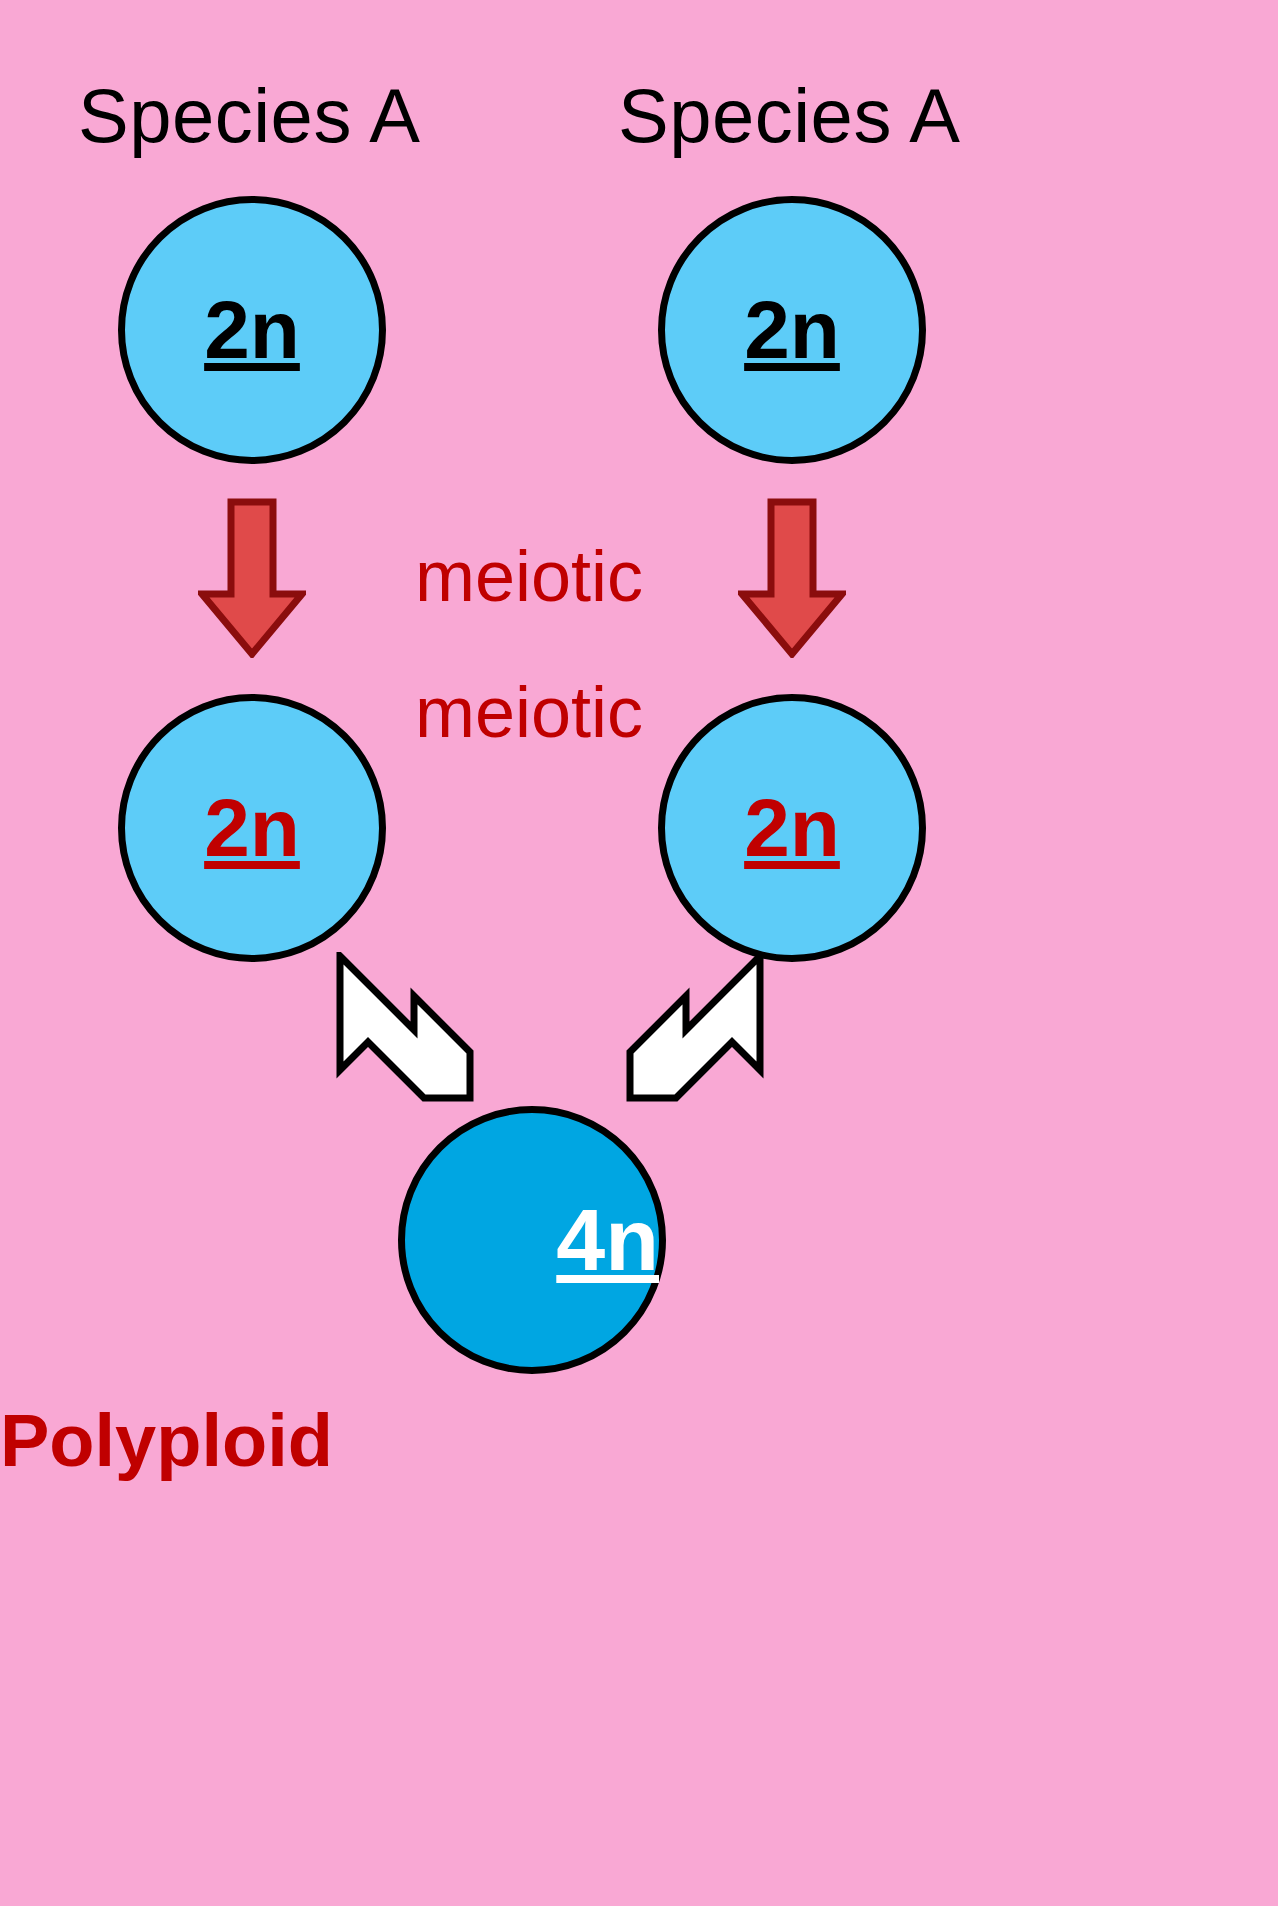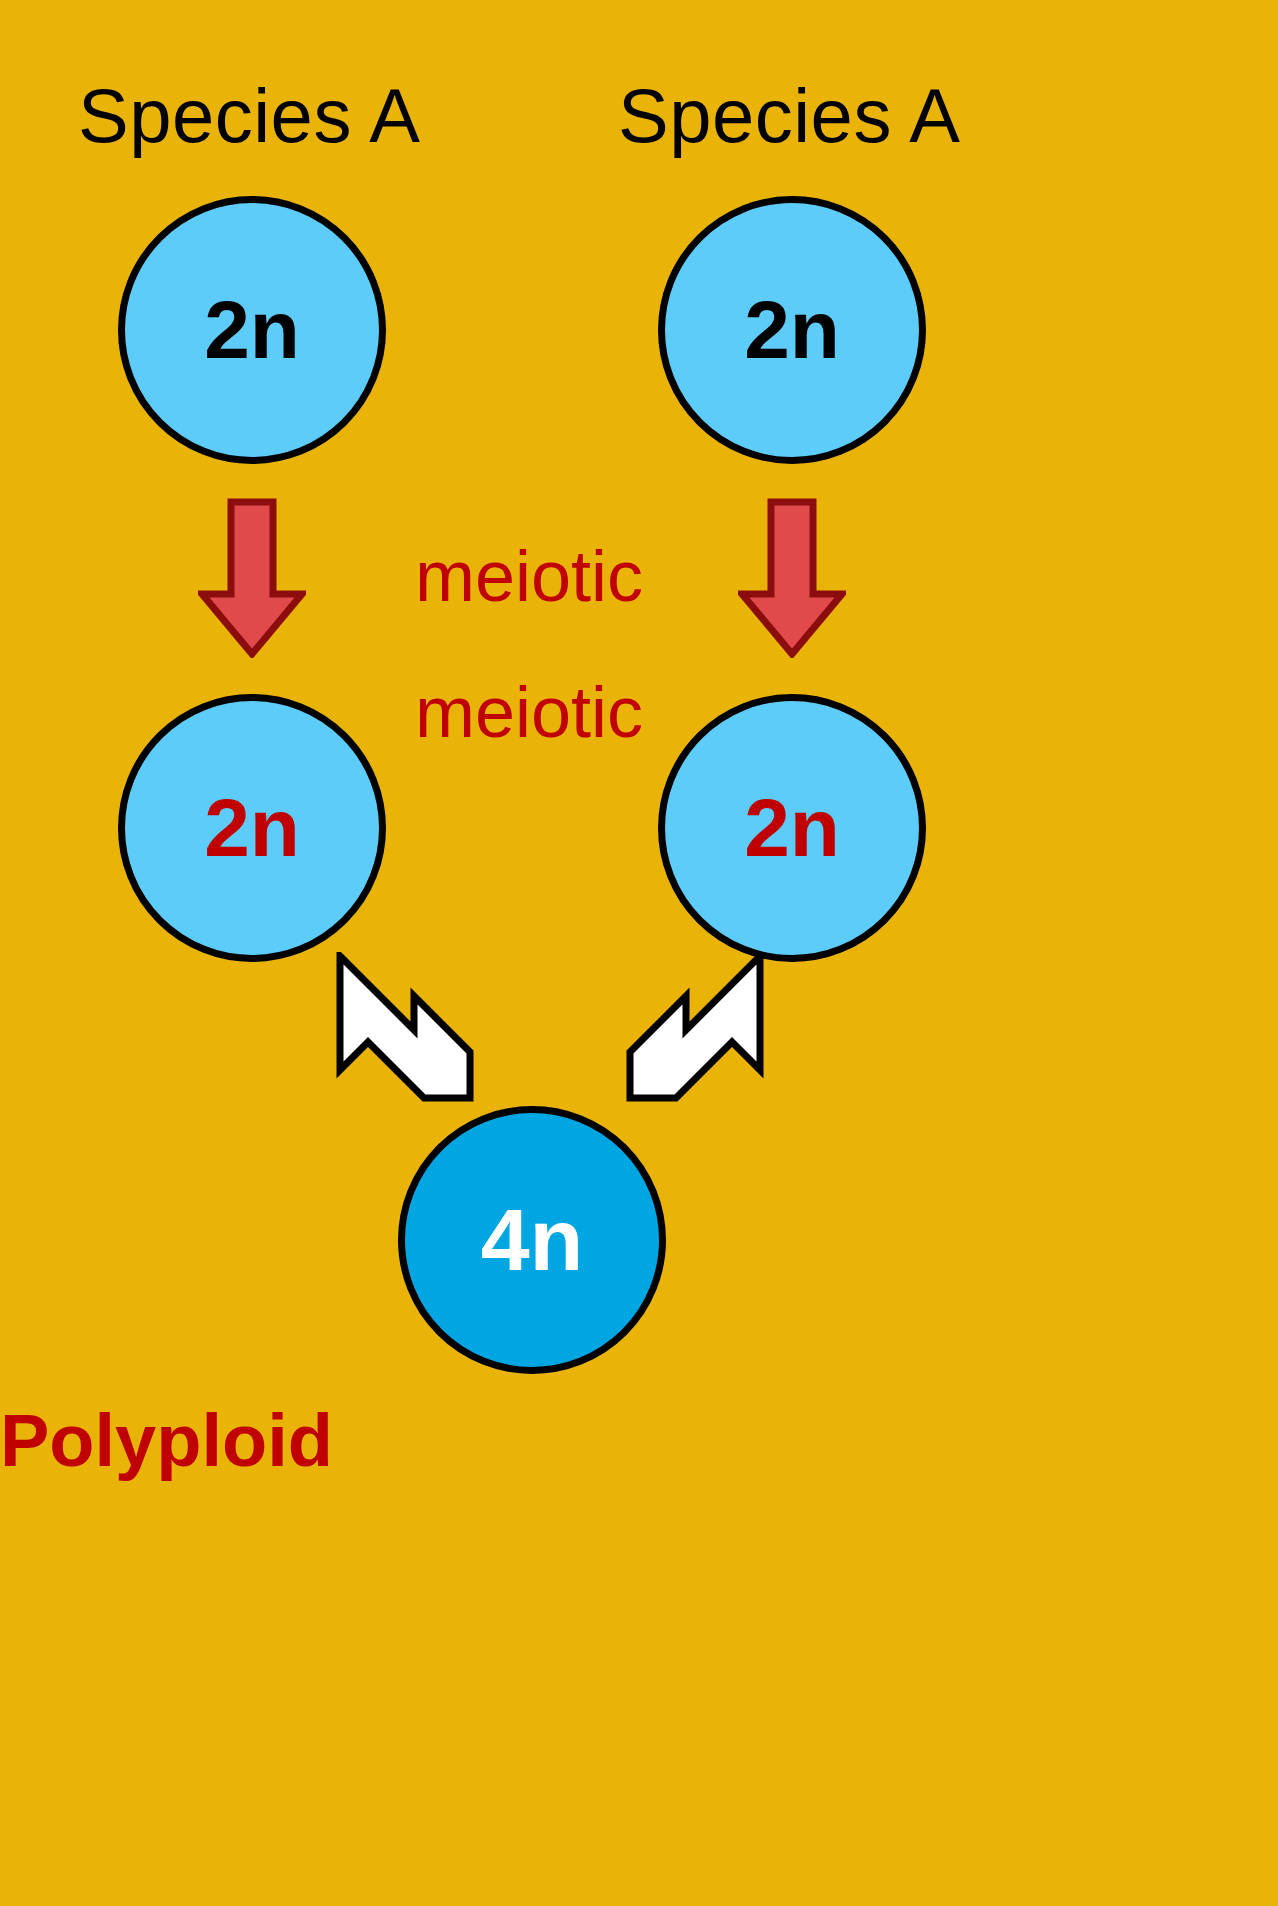--- a/index.html
+++ b/index.html
@@ -8,21 +8,21 @@
     padding: 0;
     background: #ffffff;
   }
   body {
     font-family: "Liberation Sans", sans-serif;
   }
   #stage {
     position: relative;
     width: 1278px;
     height: 1906px;
-    background: #eab308;
+    background: #f9a8d4;
     overflow: hidden;
   }
 
   
   .species-label {
     position: absolute;
     font-size: 76px;
     font-weight: 400;
     color: #000000;
     white-space: nowrap;
@@ -40,39 +40,41 @@
     box-sizing: border-box;
     display: flex;
     align-items: center;
     justify-content: center;
   }
   .cell .ploidy {
     font-size: 82px;
     font-weight: 700;
     line-height: 1;
     user-select: none;
+    text-decoration: underline;
   }
   .cell-parent {
     width: 268px;
     height: 268px;
     background: #5DCCF8;
   }
   .cell-parent .ploidy { color: #000000; }
 
   .cell-gamete {
     width: 268px;
     height: 268px;
     background: #5DCCF8;
   }
   .cell-gamete .ploidy { color: #C00000; }
 
   .cell-polyploid {
     width: 268px;
     height: 268px;
     background: #00A6E2;
+    justify-content: flex-end;
   }
   .cell-polyploid .ploidy {
     color: #FFFFFF;
     font-size: 88px;
   }
 
   #cell-parent-left   { left: 118px; top: 196px; }
   #cell-parent-right  { left: 658px; top: 196px; }
   #cell-gamete-left   { left: 118px; top: 694px; }
   #cell-gamete-right  { left: 658px; top: 694px; }

